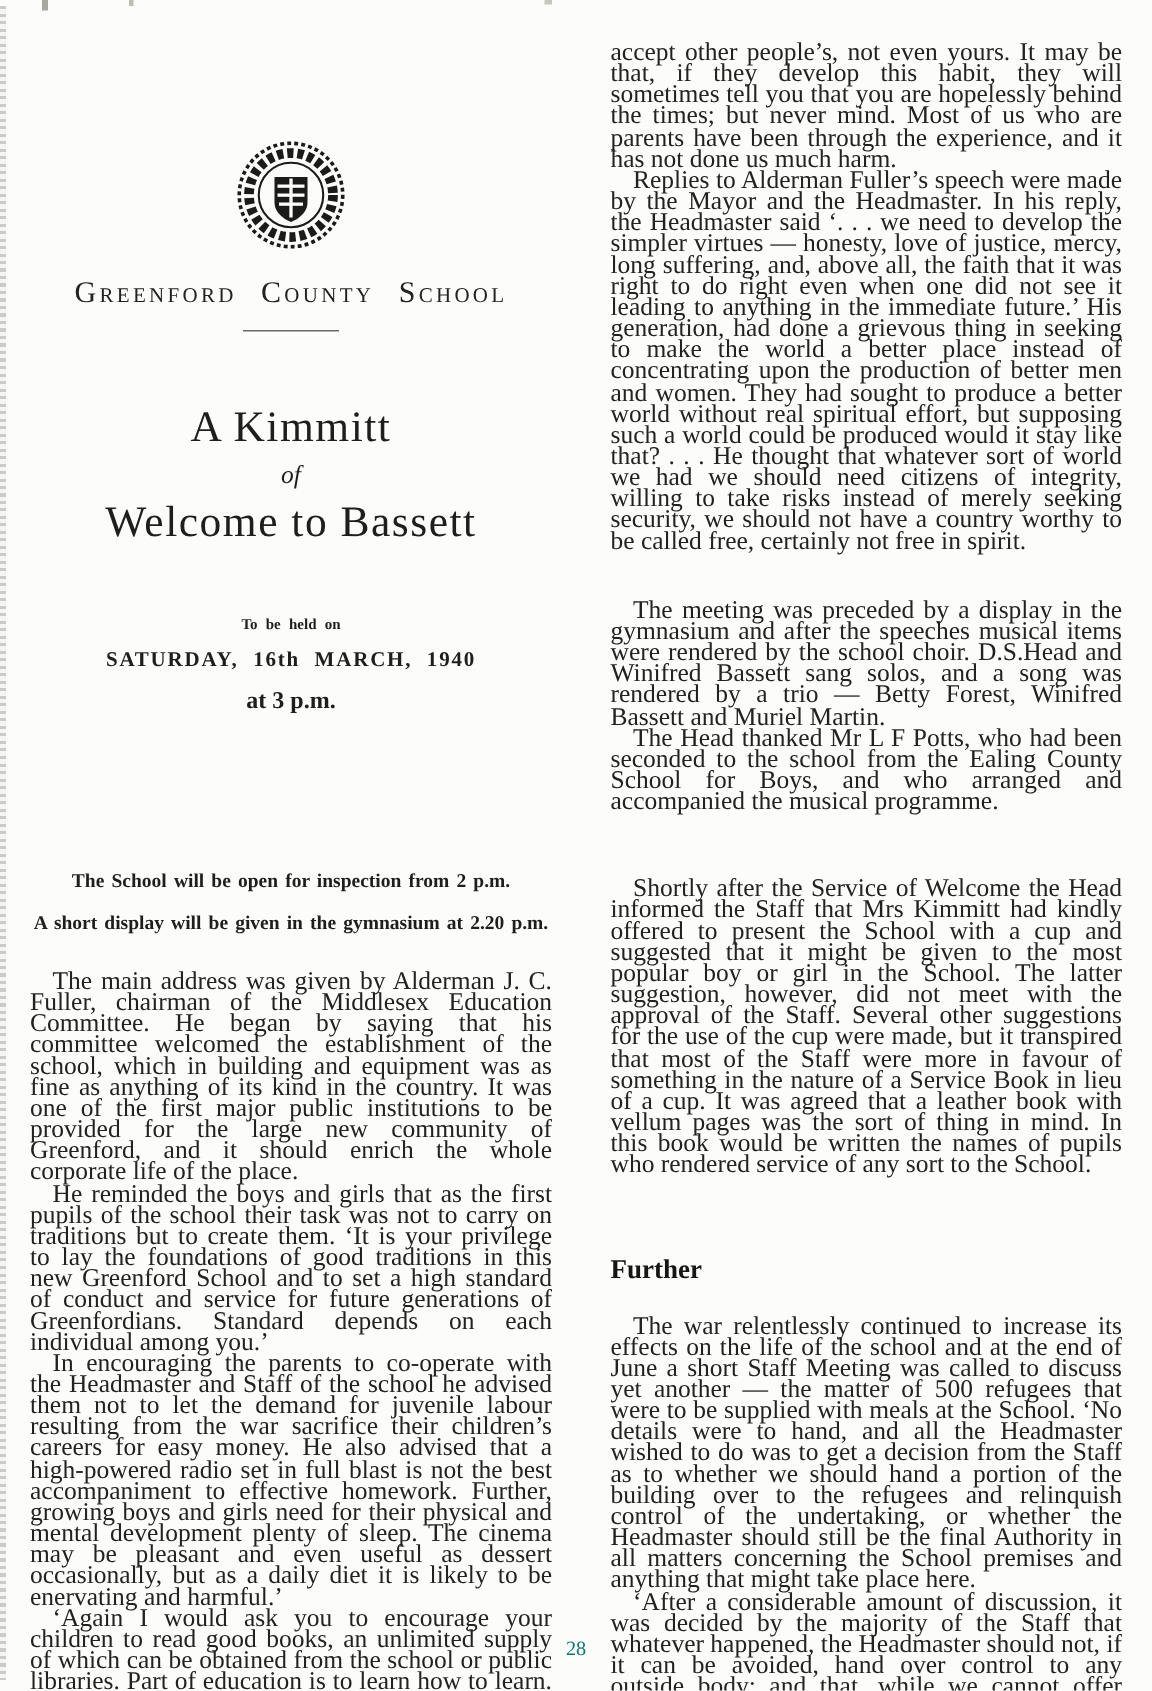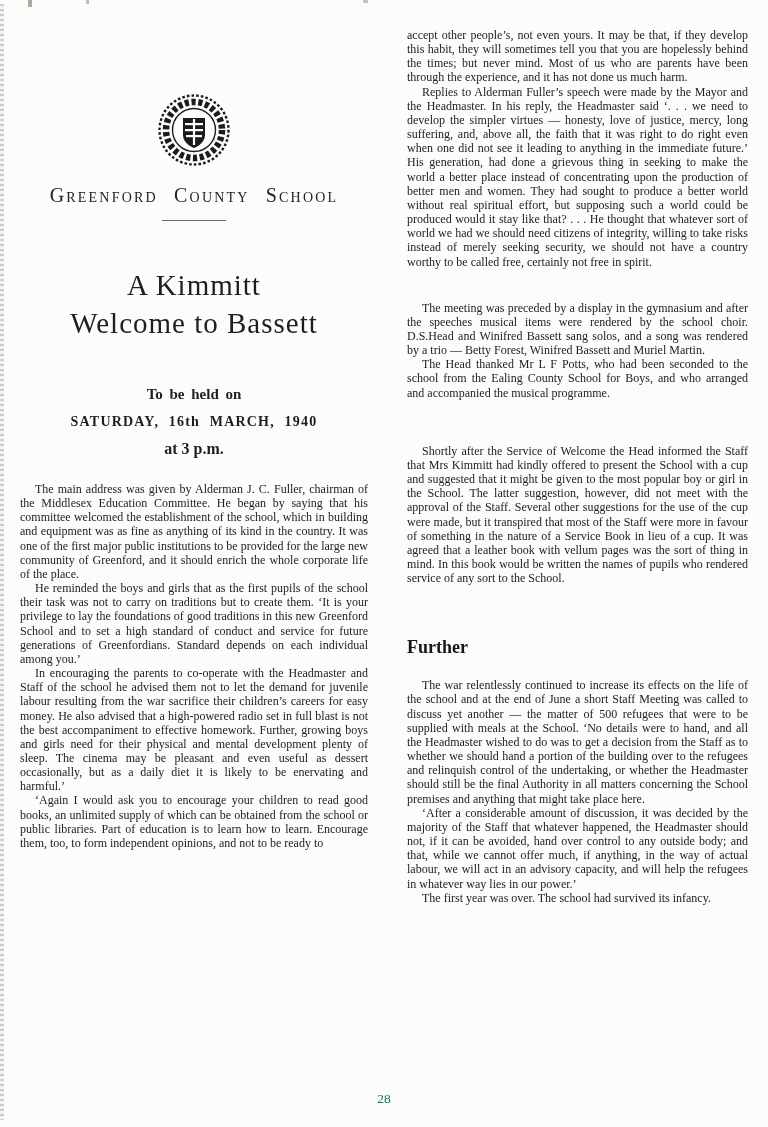--- a/index.html
+++ b/index.html
@@ -71,30 +71,30 @@
     width: 64px;
     height: 1px;
     background: #6a6a64;
     margin: 13px auto 0 auto;
   }
   .meeting-block { text-align: center; margin-top: 48px; }
   .meeting-line1 { font-size: 29px; letter-spacing: 1px; }
   .meeting-line2 { font-size: 17px; font-style: italic; margin-top: 5px; }
   .meeting-line3 { font-size: 29px; letter-spacing: 1px; margin-top: 5px; }
   .schedule-block { text-align: center; margin-top: 46px; }
-  .held-on { font-size: 15px; font-weight: bold; word-spacing: 3px; }
+  .held-on { font-size: 10px; font-weight: bold; word-spacing: 3px; }
   .event-date { font-size: 14px; font-weight: bold; letter-spacing: 1.2px; word-spacing: 5px; margin-top: 11px; }
   .event-time { font-size: 16px; font-weight: bold; margin-top: 10px; }
   .notes-block { text-align: center; margin-top: 102px; }
   .note { font-size: 13px; font-weight: bold; margin: 0 0 12px 0; word-spacing: 1.5px; }
 
   
   .body-text { margin-top: 24px; }
   .body-text p, .col-right p {
-    font-size: 12px;
+    font-size: 17px;
     line-height: 14.15px;
     text-align: justify;
     margin: 0;
     text-indent: 15px;
     color: #222220;
   }
   .no-indent { text-indent: 0 !important; }
   .spacer-sm { height: 32px; }
   .spacer-md { height: 44px; }
   .spacer-lg { height: 52px; }
@@ -136,29 +136,34 @@
       <rect x="28" y="37" width="18" height="2.2" fill="#fcfcfa"></rect>
       <rect x="29" y="43" width="16" height="2.2" fill="#fcfcfa"></rect>
       <rect x="35.9" y="27" width="2.2" height="26" fill="#fcfcfa"></rect>
     </svg>
 
     <div class="school-name">Greenford County School</div>
     <div class="name-rule"></div>
 
     <div class="meeting-block">
       <div class="meeting-line1">A Kimmitt</div>
+      <div class="meeting-line2">of</div>
       <div class="meeting-line3">Welcome to Bassett</div>
     </div>
 
     <div class="schedule-block">
       <div class="held-on">To be held on</div>
       <div class="event-date">SATURDAY,  16th  MARCH,  1940</div>
       <div class="event-time">at 3 p.m.</div>
     </div>
 
+    <div class="notes-block">
+      <p class="note">The School will be open for inspection from 2 p.m.</p>
+      <p class="note">A short display will be given in the gymnasium at 2.20 p.m.</p>
+    </div>
 
     <div class="body-text">
       <p>The main address was given by Alderman J. C. Fuller, chairman of the Middlesex Education Committee. He began by saying that his committee welcomed the establishment of the school, which in building and equipment was as fine as anything of its kind in the country. It was one of the first major public institutions to be provided for the large new community of Greenford, and it should enrich the whole corporate life of the place.</p>
       <p>He reminded the boys and girls that as the first pupils of the school their task was not to carry on traditions but to create them. ‘It is your privilege to lay the foundations of good traditions in this new Greenford School and to set a high standard of conduct and service for future generations of Greenfordians. Standard depends on each individual among you.’</p>
       <p>In encouraging the parents to co-operate with the Headmaster and Staff of the school he advised them not to let the demand for juvenile labour resulting from the war sacrifice their children’s careers for easy money. He also advised that a high-powered radio set in full blast is not the best accompaniment to effective homework. Further, growing boys and girls need for their physical and mental development plenty of sleep. The cinema may be pleasant and even useful as dessert occasionally, but as a daily diet it is likely to be enervating and harmful.’</p>
       <p>‘Again I would ask you to encourage your children to read good books, an unlimited supply of which can be obtained from the school or public libraries. Part of education is to learn how to learn. Encourage them, too, to form independent opinions, and not to be ready to</p>
     </div>
   </div>
 
   <div class="col-right">

